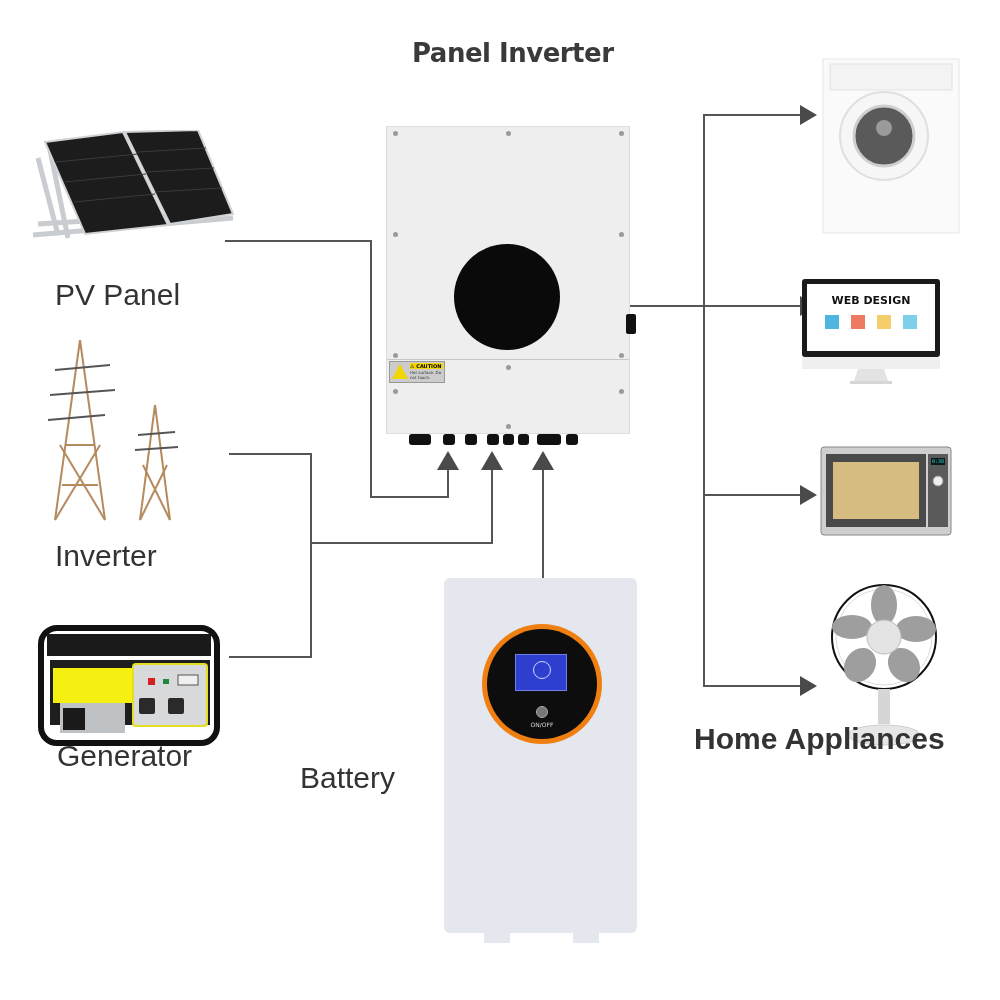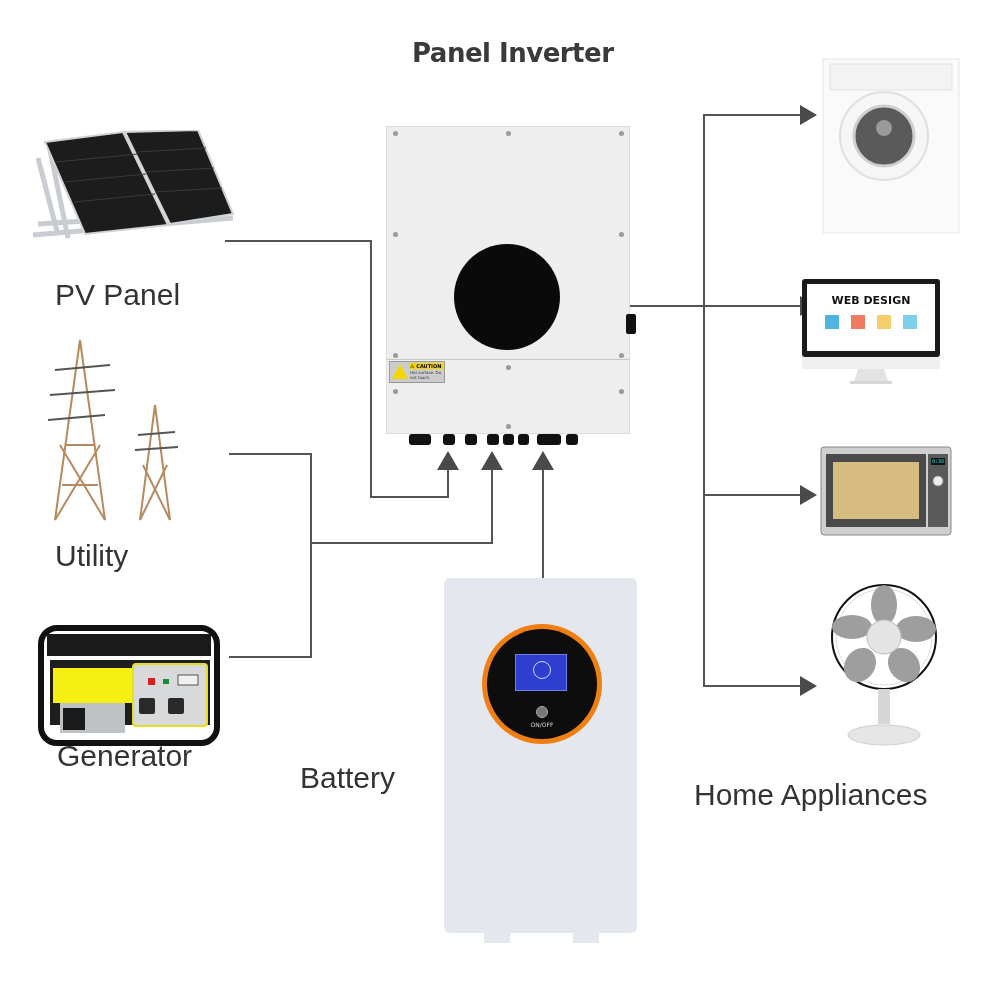--- a/index.html
+++ b/index.html
@@ -99,21 +99,21 @@
     </g>
     <g stroke="#555" stroke-width="2">
       <line x1="15" y1="35" x2="70" y2="30"></line>
         <line x1="10" y1="60" x2="75" y2="55"></line>
       <line x1="8" y1="85" x2="65" y2="80"></line>
       <line x1="98" y1="100" x2="135" y2="97"></line>
         <line x1="95" y1="115" x2="138" y2="112"></line>
     </g>
   </svg>
 </div>
-<div class="label" style="left:55px;top:541px;">Utility</div>
+<div class="label" style="left:55px;top:541px;">Inverter</div>
 
 <div class="abs" style="left:35px;top:620px;width:190px;height:135px;">
   <svg width="190" height="135">
     <rect x="6" y="8" width="176" height="115" rx="16" fill="none" stroke="#111" stroke-width="6"></rect>
     <rect x="12" y="14" width="164" height="22" fill="#1a1a1a"></rect>
     <rect x="15" y="40" width="160" height="65" fill="#1e1e1e"></rect>
     <rect x="18" y="48" width="82" height="35" fill="#f5ef12"></rect>
     <rect x="98" y="44" width="74" height="62" rx="3" fill="#d7d9db" stroke="#e4df20" stroke-width="2"></rect>
     <rect x="113" y="58" width="7" height="7" fill="#d42020"></rect>
     <rect x="128" y="59" width="6" height="5" fill="#1c8a3a"></rect>
@@ -218,13 +218,13 @@
       <ellipse cx="96" cy="46" rx="20" ry="13"></ellipse>
       <ellipse cx="84" cy="82" rx="15" ry="18" transform="rotate(-35 84 82)"></ellipse>
       <ellipse cx="40" cy="82" rx="15" ry="18" transform="rotate(35 40 82)"></ellipse>
       <ellipse cx="32" cy="44" rx="20" ry="12"></ellipse>
     </g>
     <circle cx="64" cy="54" r="17" fill="#e4e4e4" stroke="#bbb"></circle>
     <rect x="58" y="106" width="12" height="35" fill="#d6d6d6"></rect>
     <ellipse cx="64" cy="152" rx="36" ry="10" fill="#e6e6e6" stroke="#cfcfcf"></ellipse>
   </svg>
 </div>
-<div class="label" style="left:694px;top:780px;">Home Appliances</div>
+<div class="label" style="left:694px;top:724px;font-weight:bold;">Home Appliances</div>
 
 </body></html>

